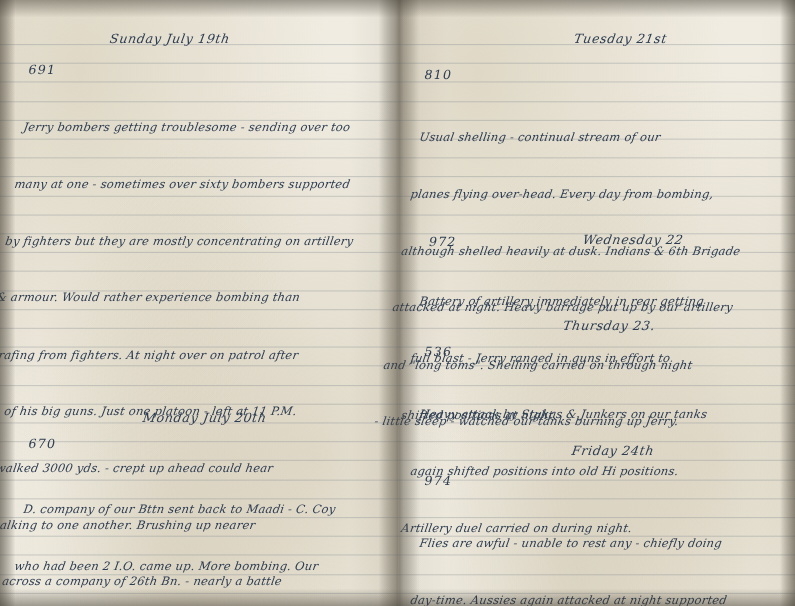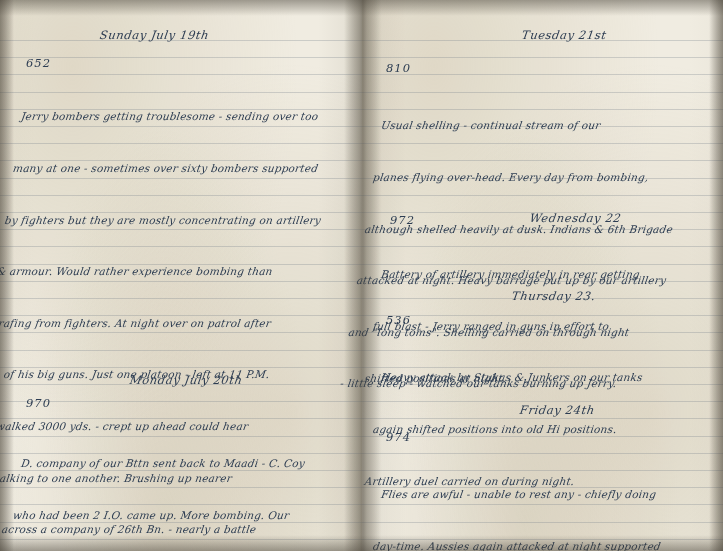--- a/index.html
+++ b/index.html
@@ -159,41 +159,41 @@
         <div class="rule" style="top: 452.8px;"></div>
         <div class="rule" style="top: 470px;"></div>
         <div class="rule" style="top: 487.2px;"></div>
         <div class="rule" style="top: 504.4px;"></div>
         <div class="rule" style="top: 521.6px;"></div>
         <div class="rule" style="top: 538.8px;"></div>
       </div>
 
     <div class="date-head slant" style="left:100px; top:28px;">Sunday July 19th</div>
 
-    <div class="entry-num" style="left:26px; top:56px;">652</div>
+    <div class="entry-num" style="left:26px; top:56px;">691</div>
 
     <div class="hand slant line-block" style="left:28px; top:74px;">
       <span class="ln">Jerry bombers getting troublesome - sending over too</span>
       <span class="ln">many at one - sometimes over sixty bombers supported</span>
       <span class="ln">by fighters but they are mostly concentrating on artillery</span>
       <span class="ln">&amp; armour. Would rather experience bombing than</span>
       <span class="ln">strafing from fighters. At night over on patrol after</span>
       <span class="ln">one of his big guns. Just one platoon - left at 11 P.M.</span>
       <span class="ln">and walked 3000 yds. - crept up ahead could hear</span>
       <span class="ln">them talking to one another. Brushing up nearer</span>
       <span class="ln">and ran across a company of 26th Bn. - nearly a battle</span>
       
       
       
       
     </div>
 
     <div class="date-head slant" style="left:130px; top:373px;">Monday July 20th</div>
 
-    <div class="entry-num" style="left:26px; top:396px;">970</div>
+    <div class="entry-num" style="left:26px; top:396px;">670</div>
 
     <div class="hand slant line-block" style="left:28px; top:421px;">
       <span class="ln">D. company of our Bttn sent back to Maadi - C. Coy</span>
       <span class="ln">who had been 2 I.O. came up. More bombing. Our</span>
       
       
       
     </div>
   </div>
 

